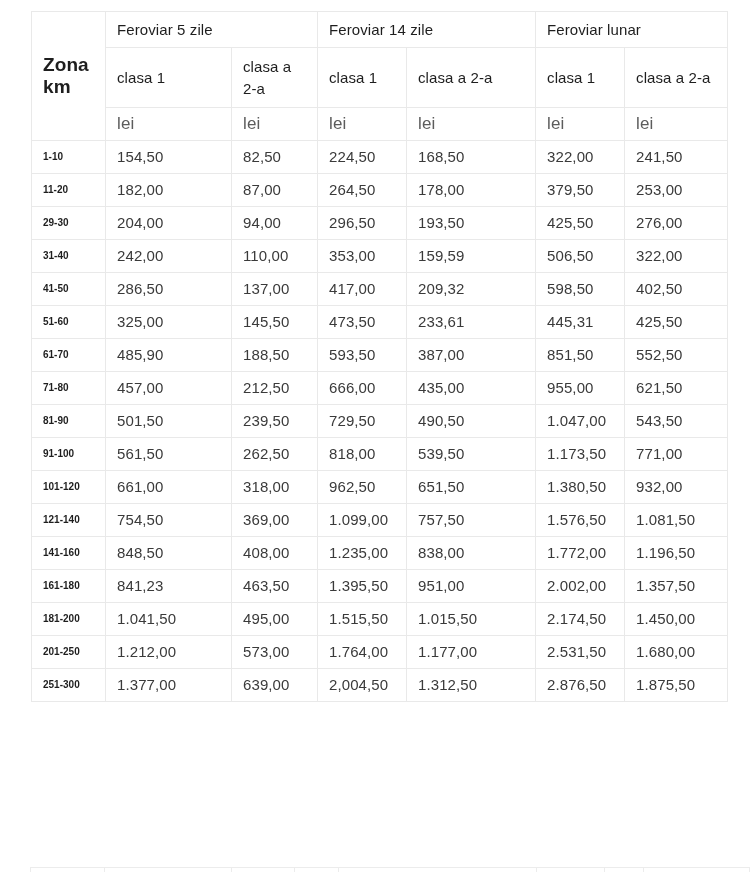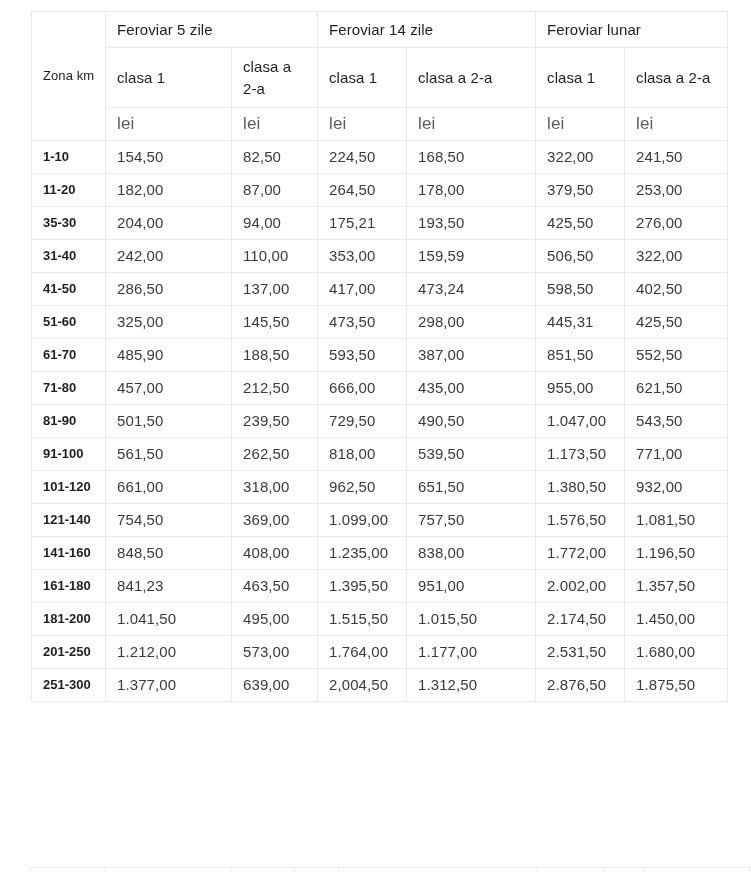--- a/index.html
+++ b/index.html
@@ -44,28 +44,28 @@
     font-weight:400;
     color:var(--text-strong);
     letter-spacing:0.1px;
   }
   thead tr.unit-row th{
     font-weight:400;
     font-size:17px;
     color:var(--text-muted);
   }
   th.corner{
-    font-size:13px;
-    font-weight:400;
+    font-size:19px;
+    font-weight:700;
     color:var(--text-strong);
   }
   
   tbody tr{ height:33px; }
   tbody th.zone{
-    font-size:13px;
+    font-size:10px;
     font-weight:700;
     color:var(--text-strong);
   }
   tbody td.fare{
     font-size:15px;
     font-weight:400;
     color:var(--text-data);
     letter-spacing:0.1px;
   }
   
@@ -134,55 +134,55 @@
       <th class="zone" scope="row">11-20</th>
       <td class="fare">182,00</td>
       <td class="fare">87,00</td>
       <td class="fare">264,50</td>
       <td class="fare">178,00</td>
       <td class="fare">379,50</td>
       <td class="fare">253,00</td>
     </tr>
 
     <tr>
-      <th class="zone" scope="row">35-30</th>
+      <th class="zone" scope="row">29-30</th>
       <td class="fare">204,00</td>
       <td class="fare">94,00</td>
-      <td class="fare">175,21</td>
+      <td class="fare">296,50</td>
       <td class="fare">193,50</td>
       <td class="fare">425,50</td>
       <td class="fare">276,00</td>
     </tr>
 
     <tr>
       <th class="zone" scope="row">31-40</th>
       <td class="fare">242,00</td>
       <td class="fare">110,00</td>
       <td class="fare">353,00</td>
       <td class="fare">159,59</td>
       <td class="fare">506,50</td>
       <td class="fare">322,00</td>
     </tr>
 
     <tr>
       <th class="zone" scope="row">41-50</th>
       <td class="fare">286,50</td>
       <td class="fare">137,00</td>
       <td class="fare">417,00</td>
-      <td class="fare">473,24</td>
+      <td class="fare">209,32</td>
       <td class="fare">598,50</td>
       <td class="fare">402,50</td>
     </tr>
 
     <tr>
       <th class="zone" scope="row">51-60</th>
       <td class="fare">325,00</td>
       <td class="fare">145,50</td>
       <td class="fare">473,50</td>
-      <td class="fare">298,00</td>
+      <td class="fare">233,61</td>
       <td class="fare">445,31</td>
       <td class="fare">425,50</td>
     </tr>
 
     <tr>
       <th class="zone" scope="row">61-70</th>
       <td class="fare">485,90</td>
       <td class="fare">188,50</td>
       <td class="fare">593,50</td>
       <td class="fare">387,00</td>

